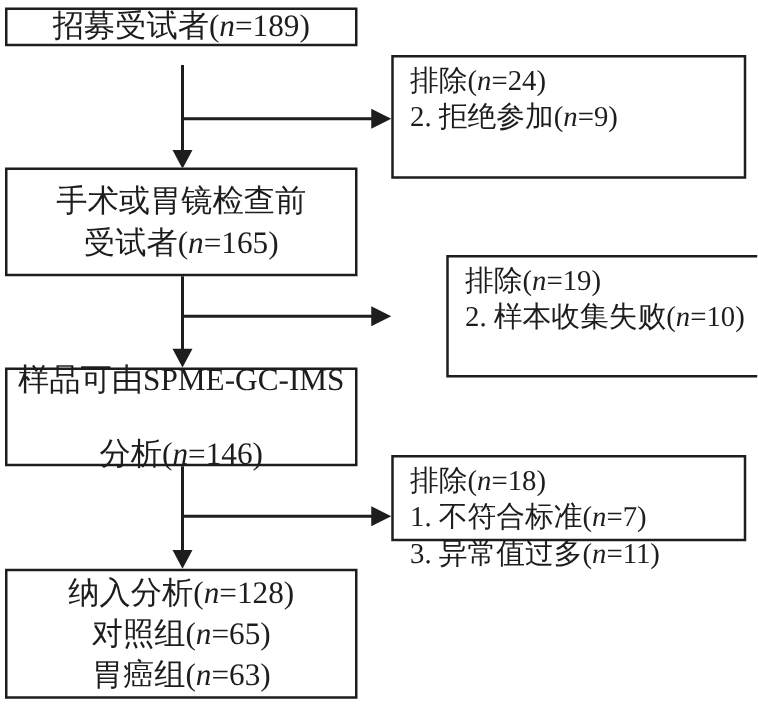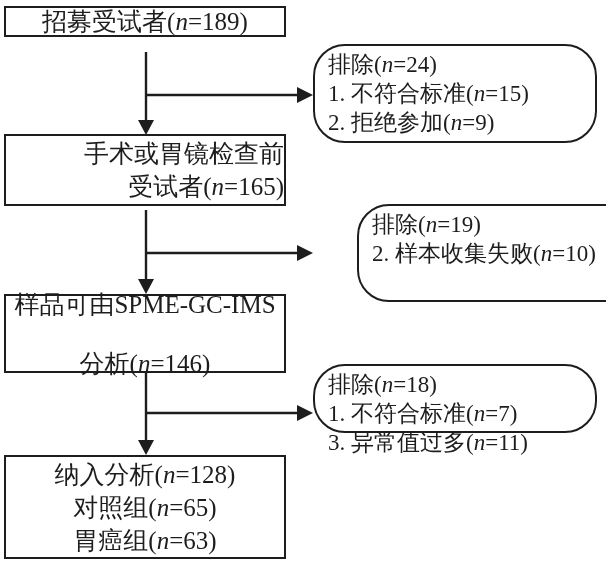--- a/index.html
+++ b/index.html
@@ -36,26 +36,25 @@
     font-size: 25px;
     line-height: 33px;
   }
   .excl-box {
     left: 313px;
     width: 284px;
     padding: 4px 4px 4px 13px;
     font-size: 23px;
     line-height: 29px;
     text-align: left;
-    border-radius: 32px;
   }
   .line { white-space: nowrap; }
   .n-sym { font-style: italic; font-family: "Liberation Serif", "DejaVu Serif", serif; }
   #box-recruited { top: 6px;   height: 31px;  }
-  #box-preexam   { top: 134px; height: 72px; align-items: flex-end;  }
+  #box-preexam   { top: 134px; height: 87px;  }
   #box-spme      { top: 294px; height: 79px; gap: 26px;  }
   #box-included  { top: 455px; height: 104px; }
   #box-excl-1    { top: 44px;  height: 99px;  }
   #box-excl-2    { top: 204px; height: 98px; margin-left: 44px;  }
   #box-excl-3    { top: 364px; height: 69px;  }
 </style>
 </head>
 <body>
 
 <div class="canvas">
@@ -80,21 +79,20 @@
     <line x1="145" y1="413" x2="299" y2="413" stroke="#1d1d1d" stroke-width="2.4"></line>
     <polygon points="297,405 297,421 313,413" fill="#1d1d1d"></polygon>
   </svg>
 
   <div id="box-recruited" class="box main-box">
     <div class="line"><span>招募受试者(</span><span class="n-sym">n</span><span>=189)</span></div>
   </div>
 
   <div id="box-excl-1" class="box excl-box">
     <div class="line"><span>排除(</span><span class="n-sym">n</span><span>=24)</span></div>
-    <div class="line"><span>1. 不符合标准(</span><span class="n-sym">n</span><span>=15)</span></div>
     <div class="line"><span>2. 拒绝参加(</span><span class="n-sym">n</span><span>=9)</span></div>
   </div>
 
   <div id="box-preexam" class="box main-box">
     <div class="line">手术或胃镜检查前</div>
     <div class="line"><span>受试者(</span><span class="n-sym">n</span><span>=165)</span></div>
   </div>
 
   <div id="box-excl-2" class="box excl-box">
     <div class="line"><span>排除(</span><span class="n-sym">n</span><span>=19)</span></div>

